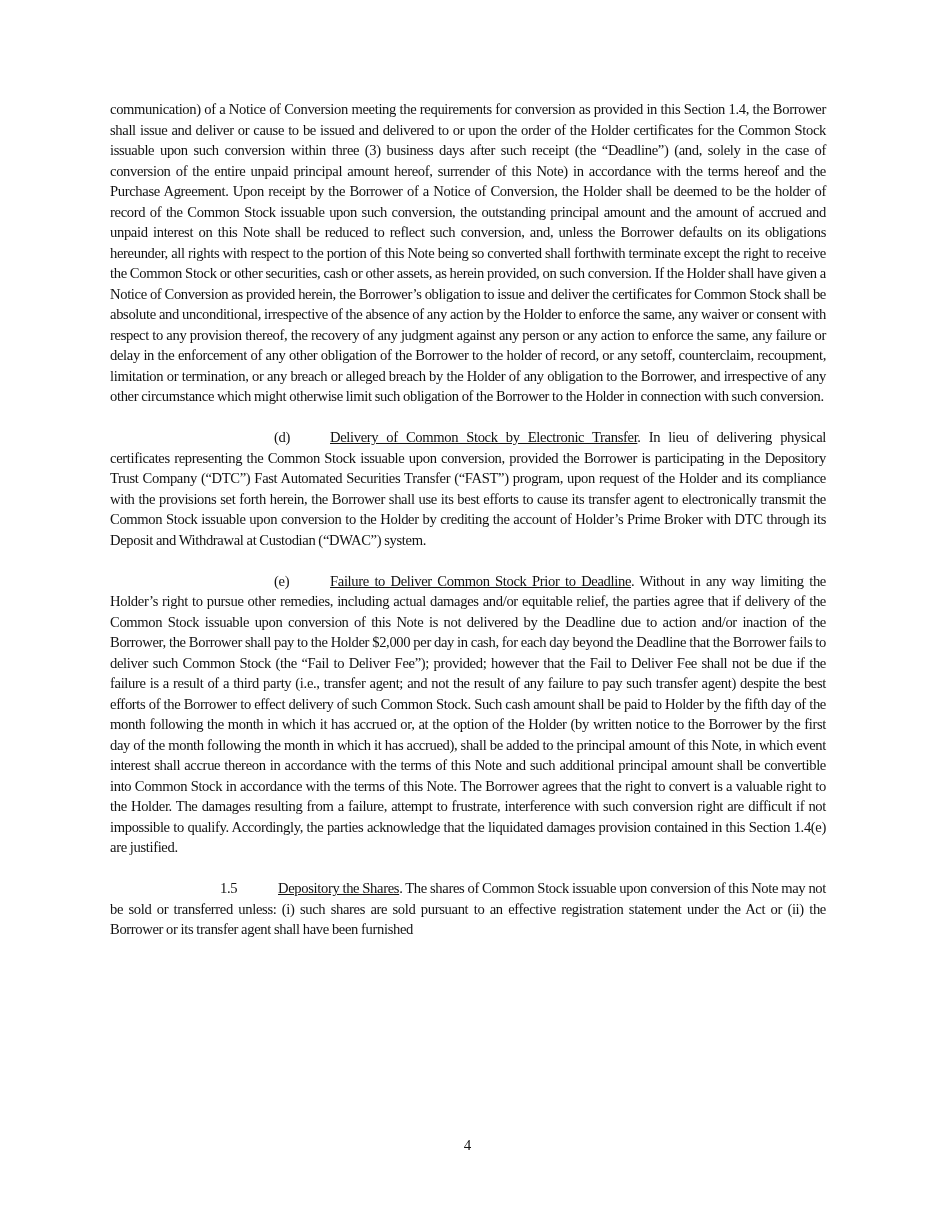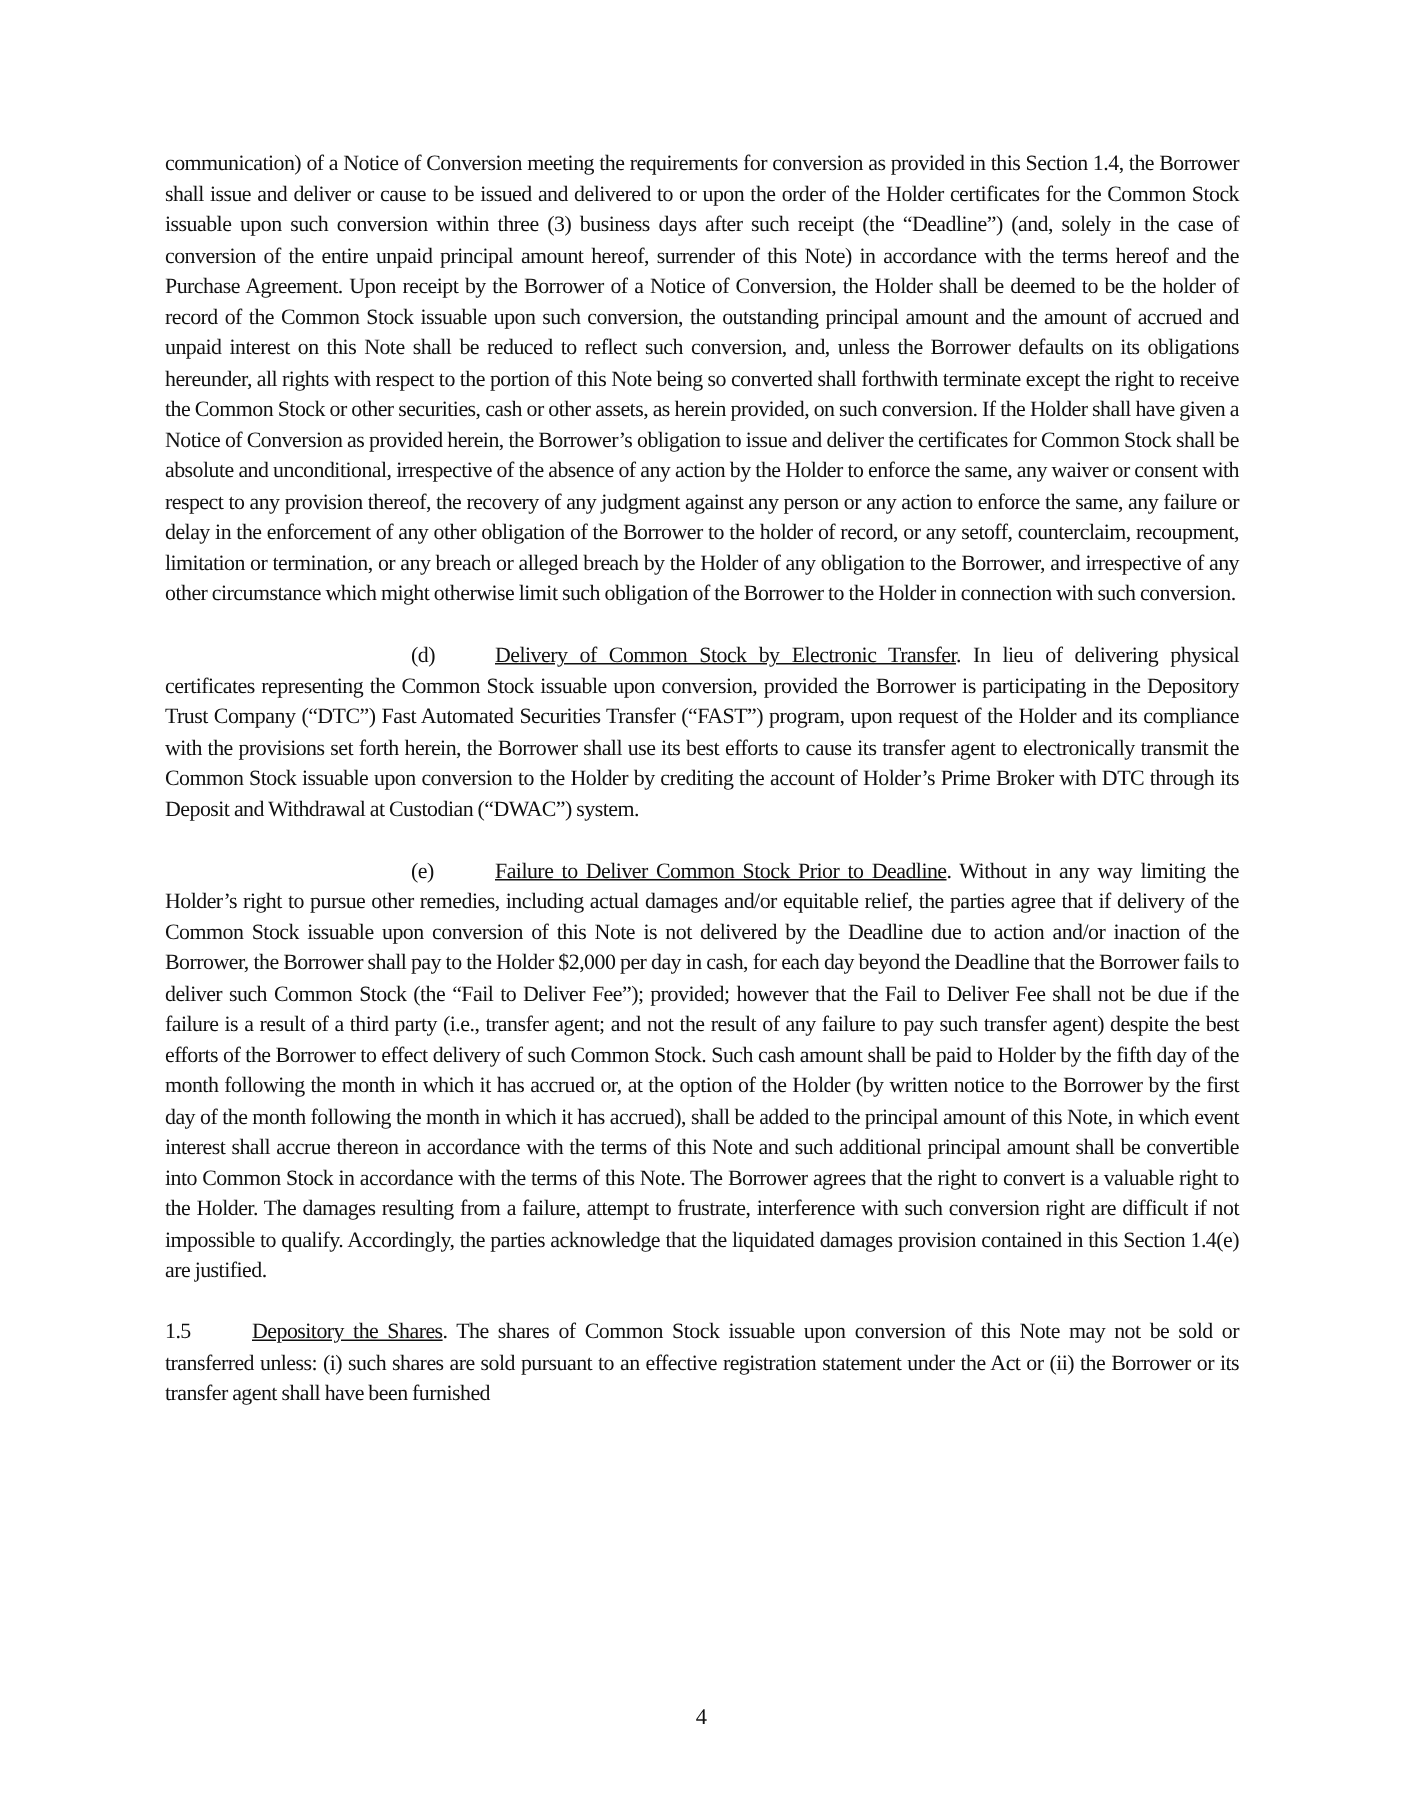--- a/index.html
+++ b/index.html
@@ -33,20 +33,21 @@
       margin-top: 20.5px;
     }
     .num {
       display: inline-block;
     }
     .num-d, .num-e {
       margin-left: 164px;
       width: 56px;
     }
     .num-15 {
+      margin-left: 110px;
       width: 58px;
     }
     .heading {
       text-decoration: underline;
     }
     .page-number {
       position: absolute;
       left: 0;
       width: 935px;
       top: 1136px;

